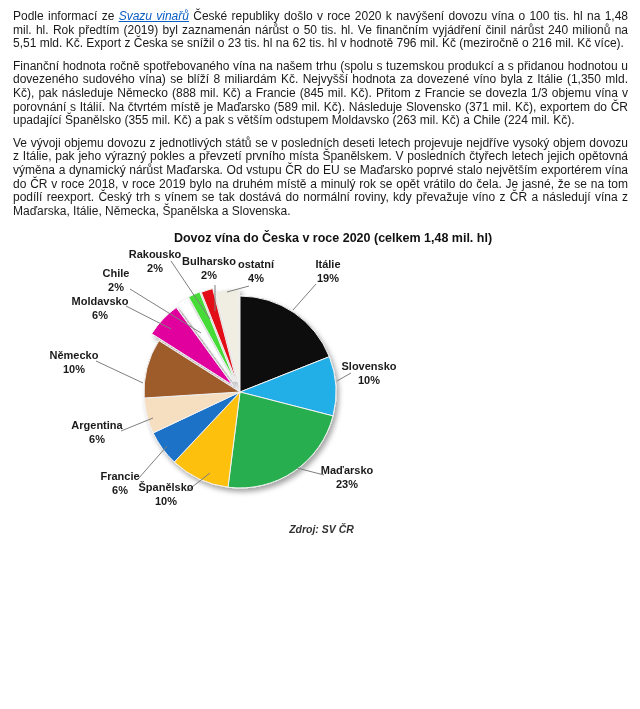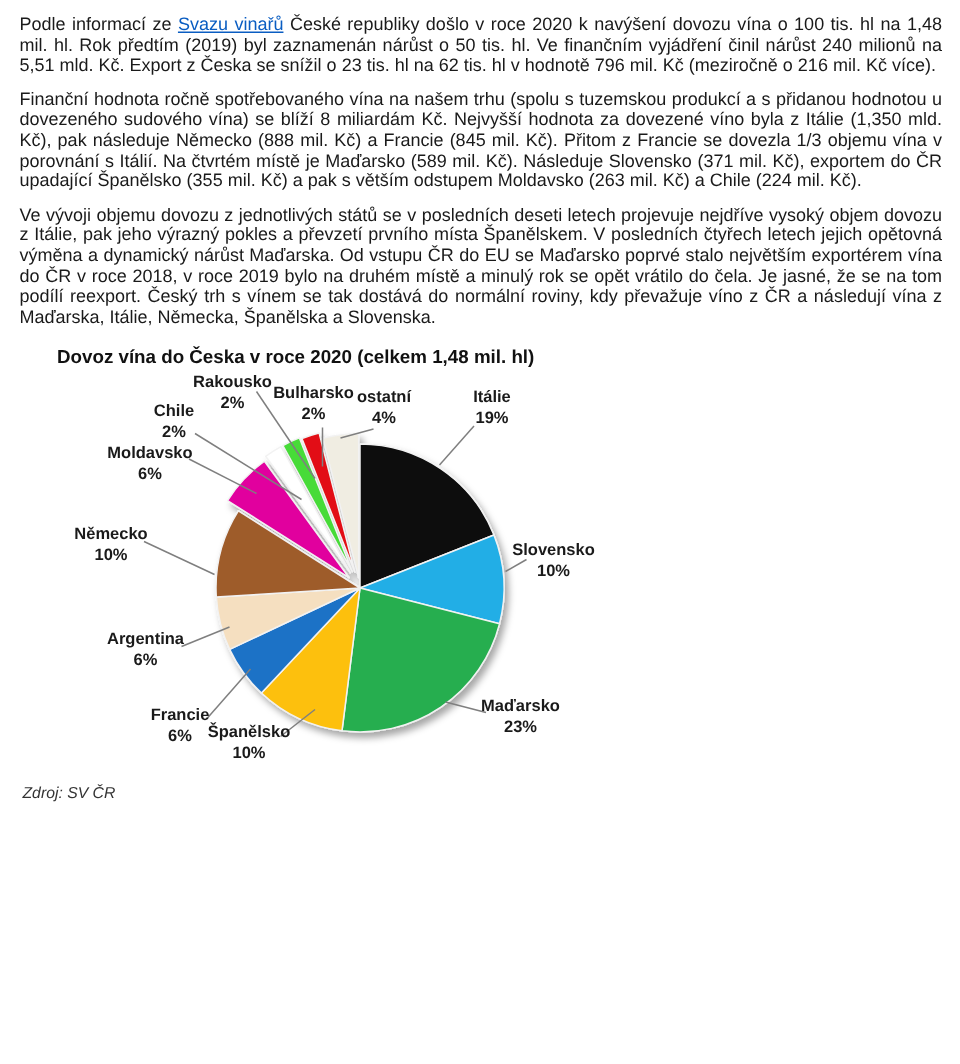--- a/index.html
+++ b/index.html
@@ -20,31 +20,32 @@
     font-size:17.5px;line-height:1.15;font-weight:bold;
     color:var(--title-color);
     margin:2px 0 12px 0;
   }
   p.body-par{
     font-size:12px;line-height:13.6px;
     text-align:justify;
     margin:0 0 9px 0;
   }
   p.body-par a{
-    color:var(--link-color);text-decoration:underline;cursor:pointer;
+    color:var(--link-color);text-decoration:underline;cursor:pointer;font-style:italic;
   }
-  .chart-block{margin-top:13px;}
+  .chart-block{margin-top:13px;text-align:center;}
   .chart-title{
     font-size:12.5px;font-weight:bold;color:#111;
     margin-left:25px;margin-bottom:2px;
   }
   .chart-canvas{display:block;margin-top:2px;}
   .source-note{
     font-size:10.5px;font-style:italic;color:#333;
     margin:4px 0 0 2px;
+    font-weight:bold;
   }
   svg text.pie-label{
     font-family:"Liberation Sans", sans-serif;
     font-size:11px;font-weight:bold;fill:#1a1a1a;
   }
 </style>
 </head>
 <body>
 
 <div class="page">

